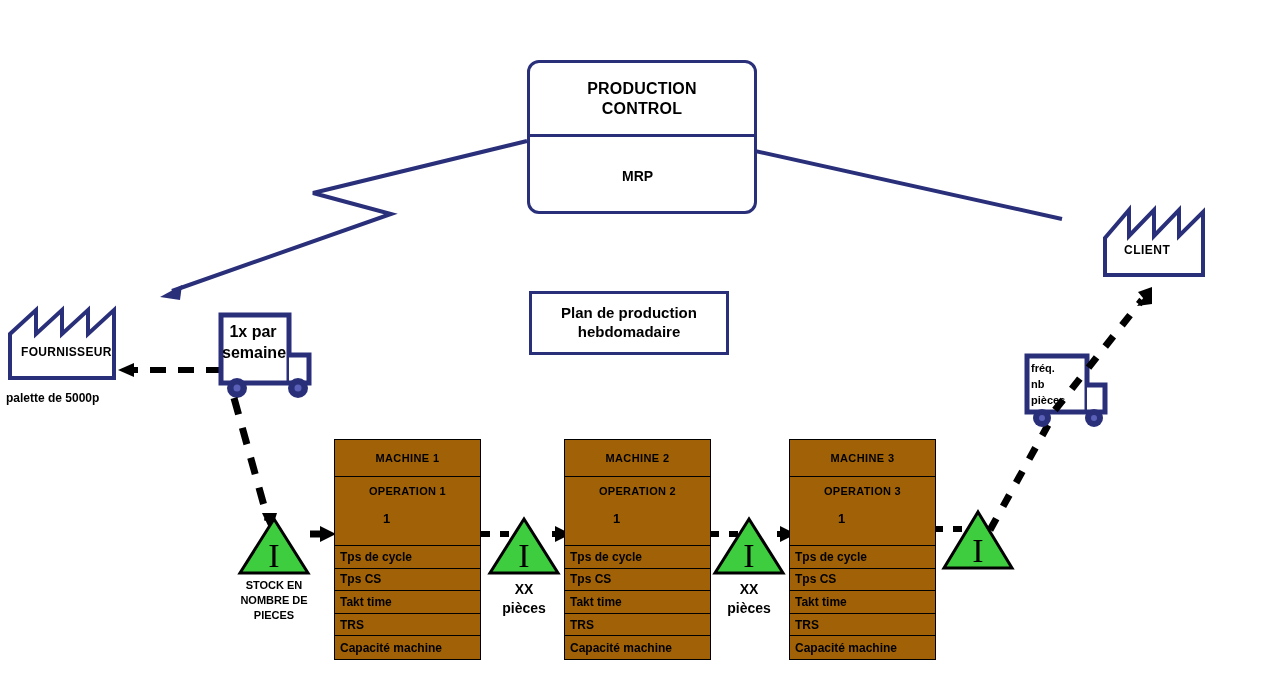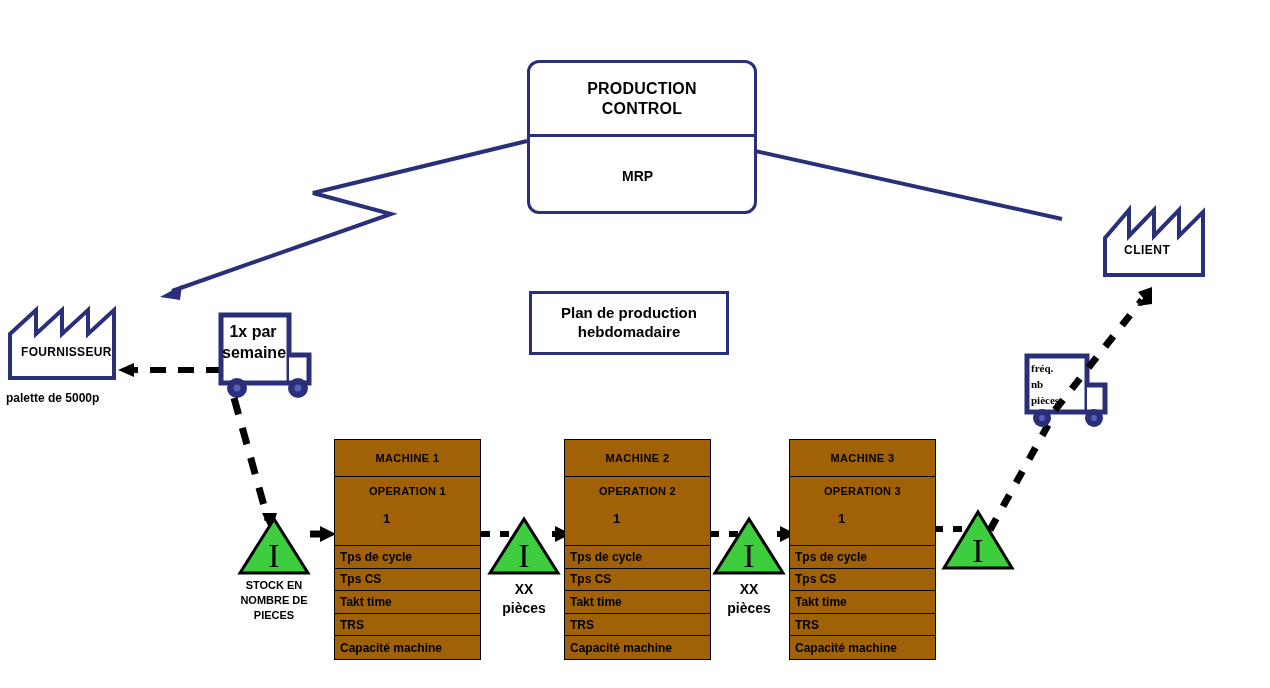--- a/index.html
+++ b/index.html
@@ -188,21 +188,20 @@
     top: 322px;
     width: 62px;
   }
   #truck-right-text {
     left: 1031px;
     top: 361px;
     width: 54px;
     text-align: left;
     font-size: 11px;
     line-height: 1.45;
-    font-family: Liberation Serif, serif;
   }
 </style>
 </head>
 <body>
 
 <div id="canvas">
 
   <svg id="vector-layer" viewBox="0 0 1270 688">
 
     <g>

